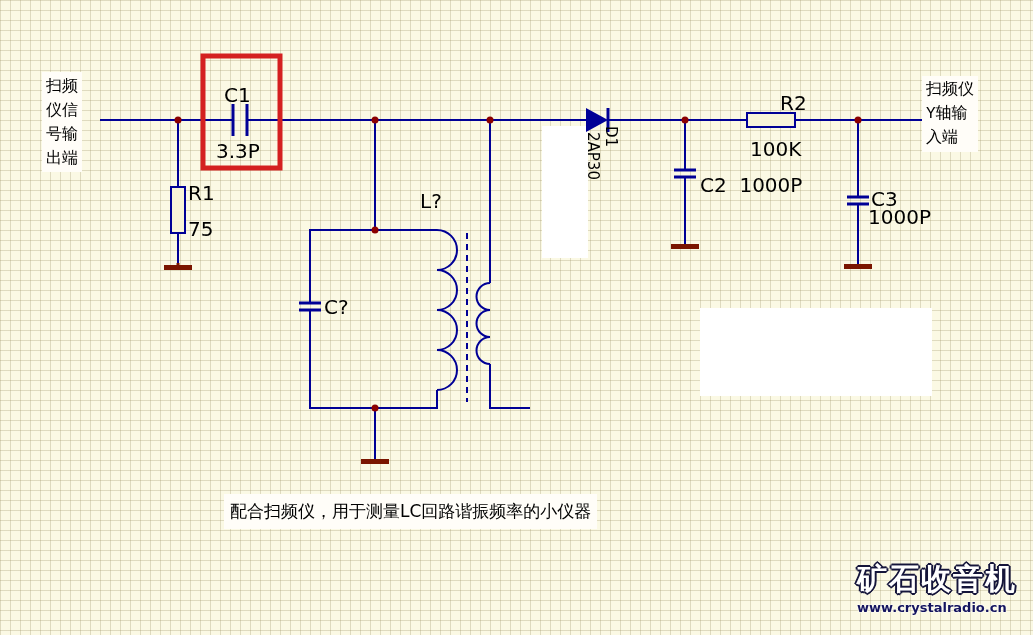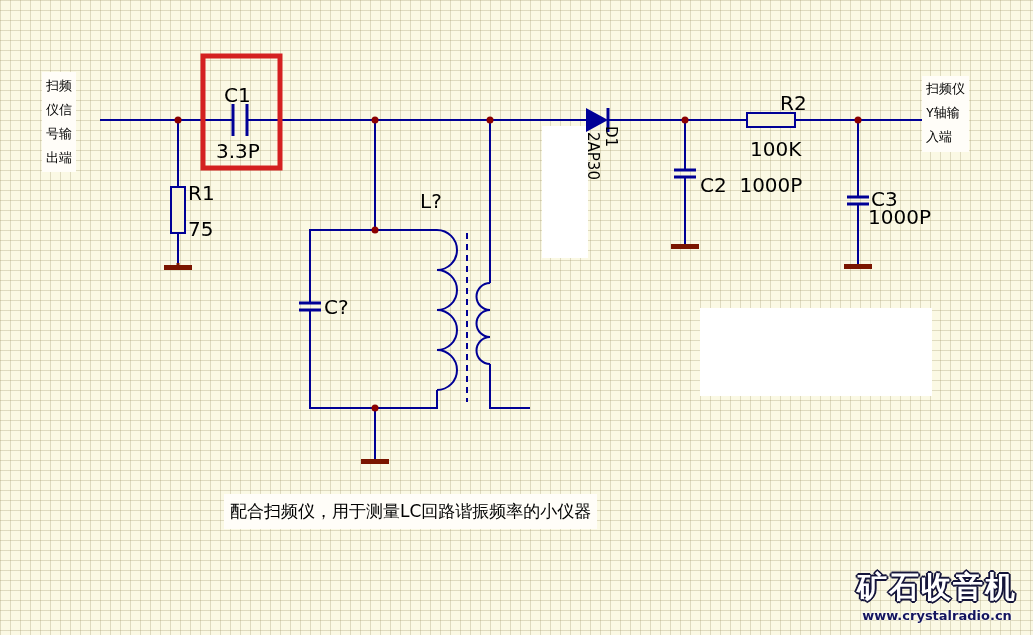--- a/index.html
+++ b/index.html
@@ -10,28 +10,28 @@
     background-color:#fbf9e4;
     background-image:
       linear-gradient(to right, rgba(165,155,115,.33) 1px, transparent 1px),
       linear-gradient(to bottom, rgba(165,155,115,.33) 1px, transparent 1px);
     background-size:10px 10px;
     font-family:"DejaVu Sans", sans-serif;
     color:#000;
   }
   .layer{position:absolute;left:0;top:0;}
   .lbl{position:absolute;font-size:20px;line-height:18px;white-space:pre;}
-  .terminal{position:absolute;font-size:13px;line-height:24px;font-weight:500;
+  .terminal{position:absolute;font-size:16px;line-height:24px;font-weight:500;
     background:#fffdf8;padding:2px 4px;text-align:left;}
   .terminal div{white-space:nowrap;}
   .caption{position:absolute;left:224px;top:494px;font-size:17px;
     background:#fffdf8;padding:6px 6px;white-space:nowrap;}
   .vtext{position:absolute;font-size:15px;white-space:nowrap;
     transform:rotate(90deg);transform-origin:0 0;}
-  .wm{position:absolute;right:16px;bottom:12px;text-align:center;}
+  .wm{position:absolute;right:16px;bottom:20px;text-align:left;}
   .wm-title{font-size:30px;font-weight:bold;color:#ffffff;letter-spacing:2px;
     text-shadow:-2px 0 #15153a, 2px 0 #15153a, 0 -2px #15153a, 0 2px #15153a,
                 -1px -1px #15153a, 1px 1px #15153a, -1px 1px #15153a, 1px -1px #15153a;}
   .wm-url{font-size:13px;font-weight:bold;color:#14145e;
     text-shadow:0 0 2px #ffffff, 0 0 2px #ffffff;}
 </style>
 </head>
 <body>
 
 <div class="canvas">

